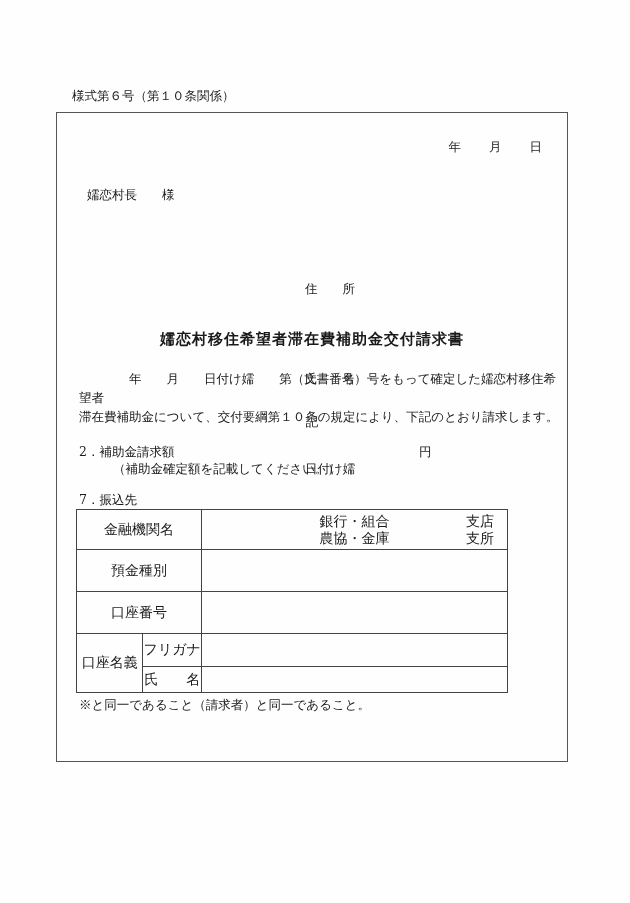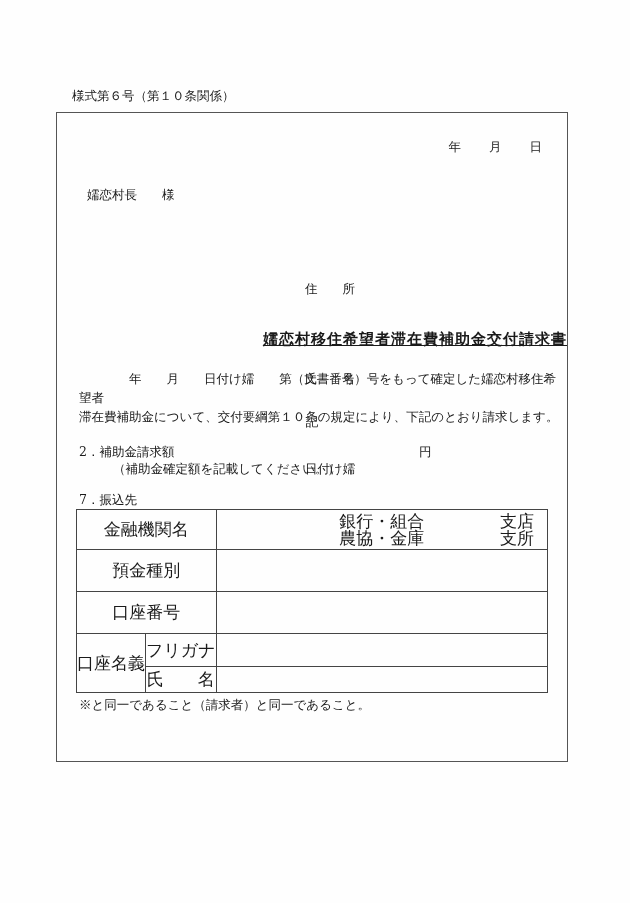--- a/index.html
+++ b/index.html
@@ -49,25 +49,24 @@
     left: 248px;
     top: 101px;
     line-height: 30px;
     white-space: pre;
   }
   .doc-title {
     position: absolute;
     top: 217px;
     left: 0;
     width: 100%;
-    text-align: right;
+    text-align: center;
     font-weight: bold;
     font-size: 15px;
     letter-spacing: 1px;
-    text-decoration: underline;
   }
   .body-paragraph {
     position: absolute;
     left: 22px;
     top: 256px;
     width: 482px;
     line-height: 19px;
     white-space: pre-wrap;
   }
   .ki-heading {
@@ -97,23 +96,23 @@
   .item2 {
     position: absolute;
     left: 22px;
     top: 379px;
     white-space: pre;
   }
   .transfer-table {
     position: absolute;
     left: 19px;
     top: 396px;
-    width: 472px;
+    width: 432px;
     border-collapse: collapse;
-    font-size: 17px;
+    font-size: 14px;
     color: #1a1a1a;
   }
   .transfer-table td {
     border: 1px solid #444;
     padding: 0;
     vertical-align: middle;
   }
   .transfer-table td.label {
     text-align: center;
     white-space: pre;

